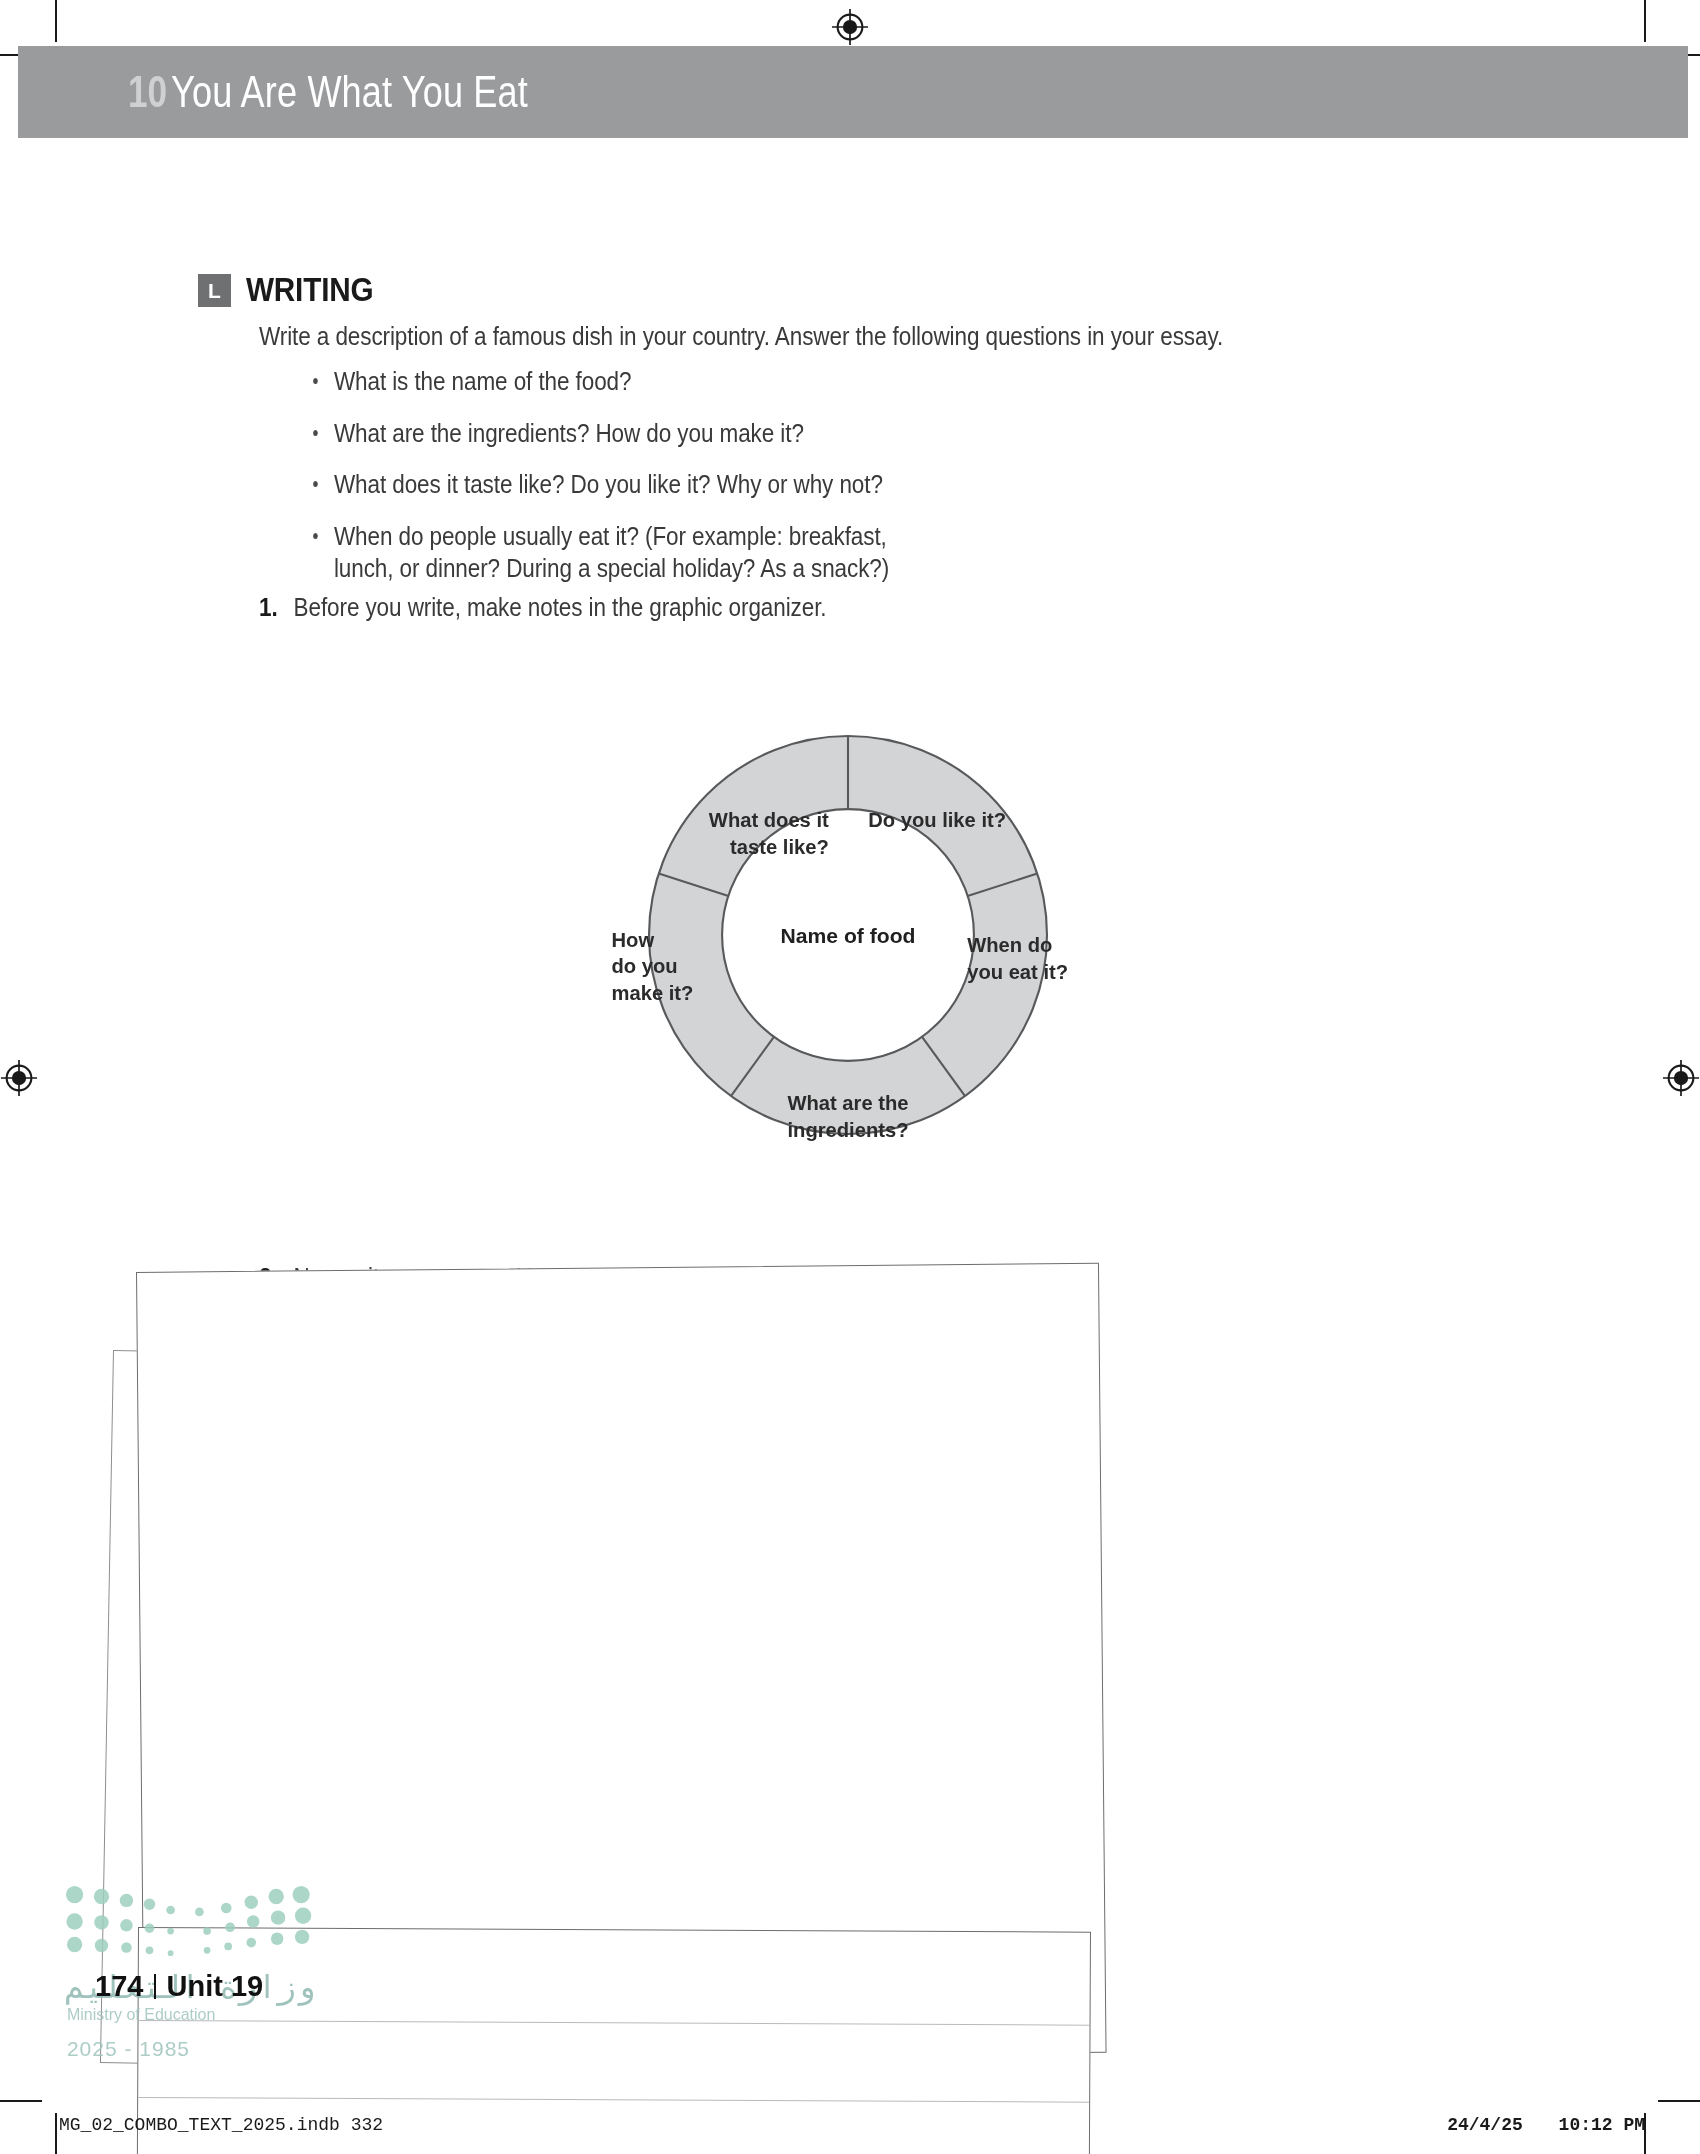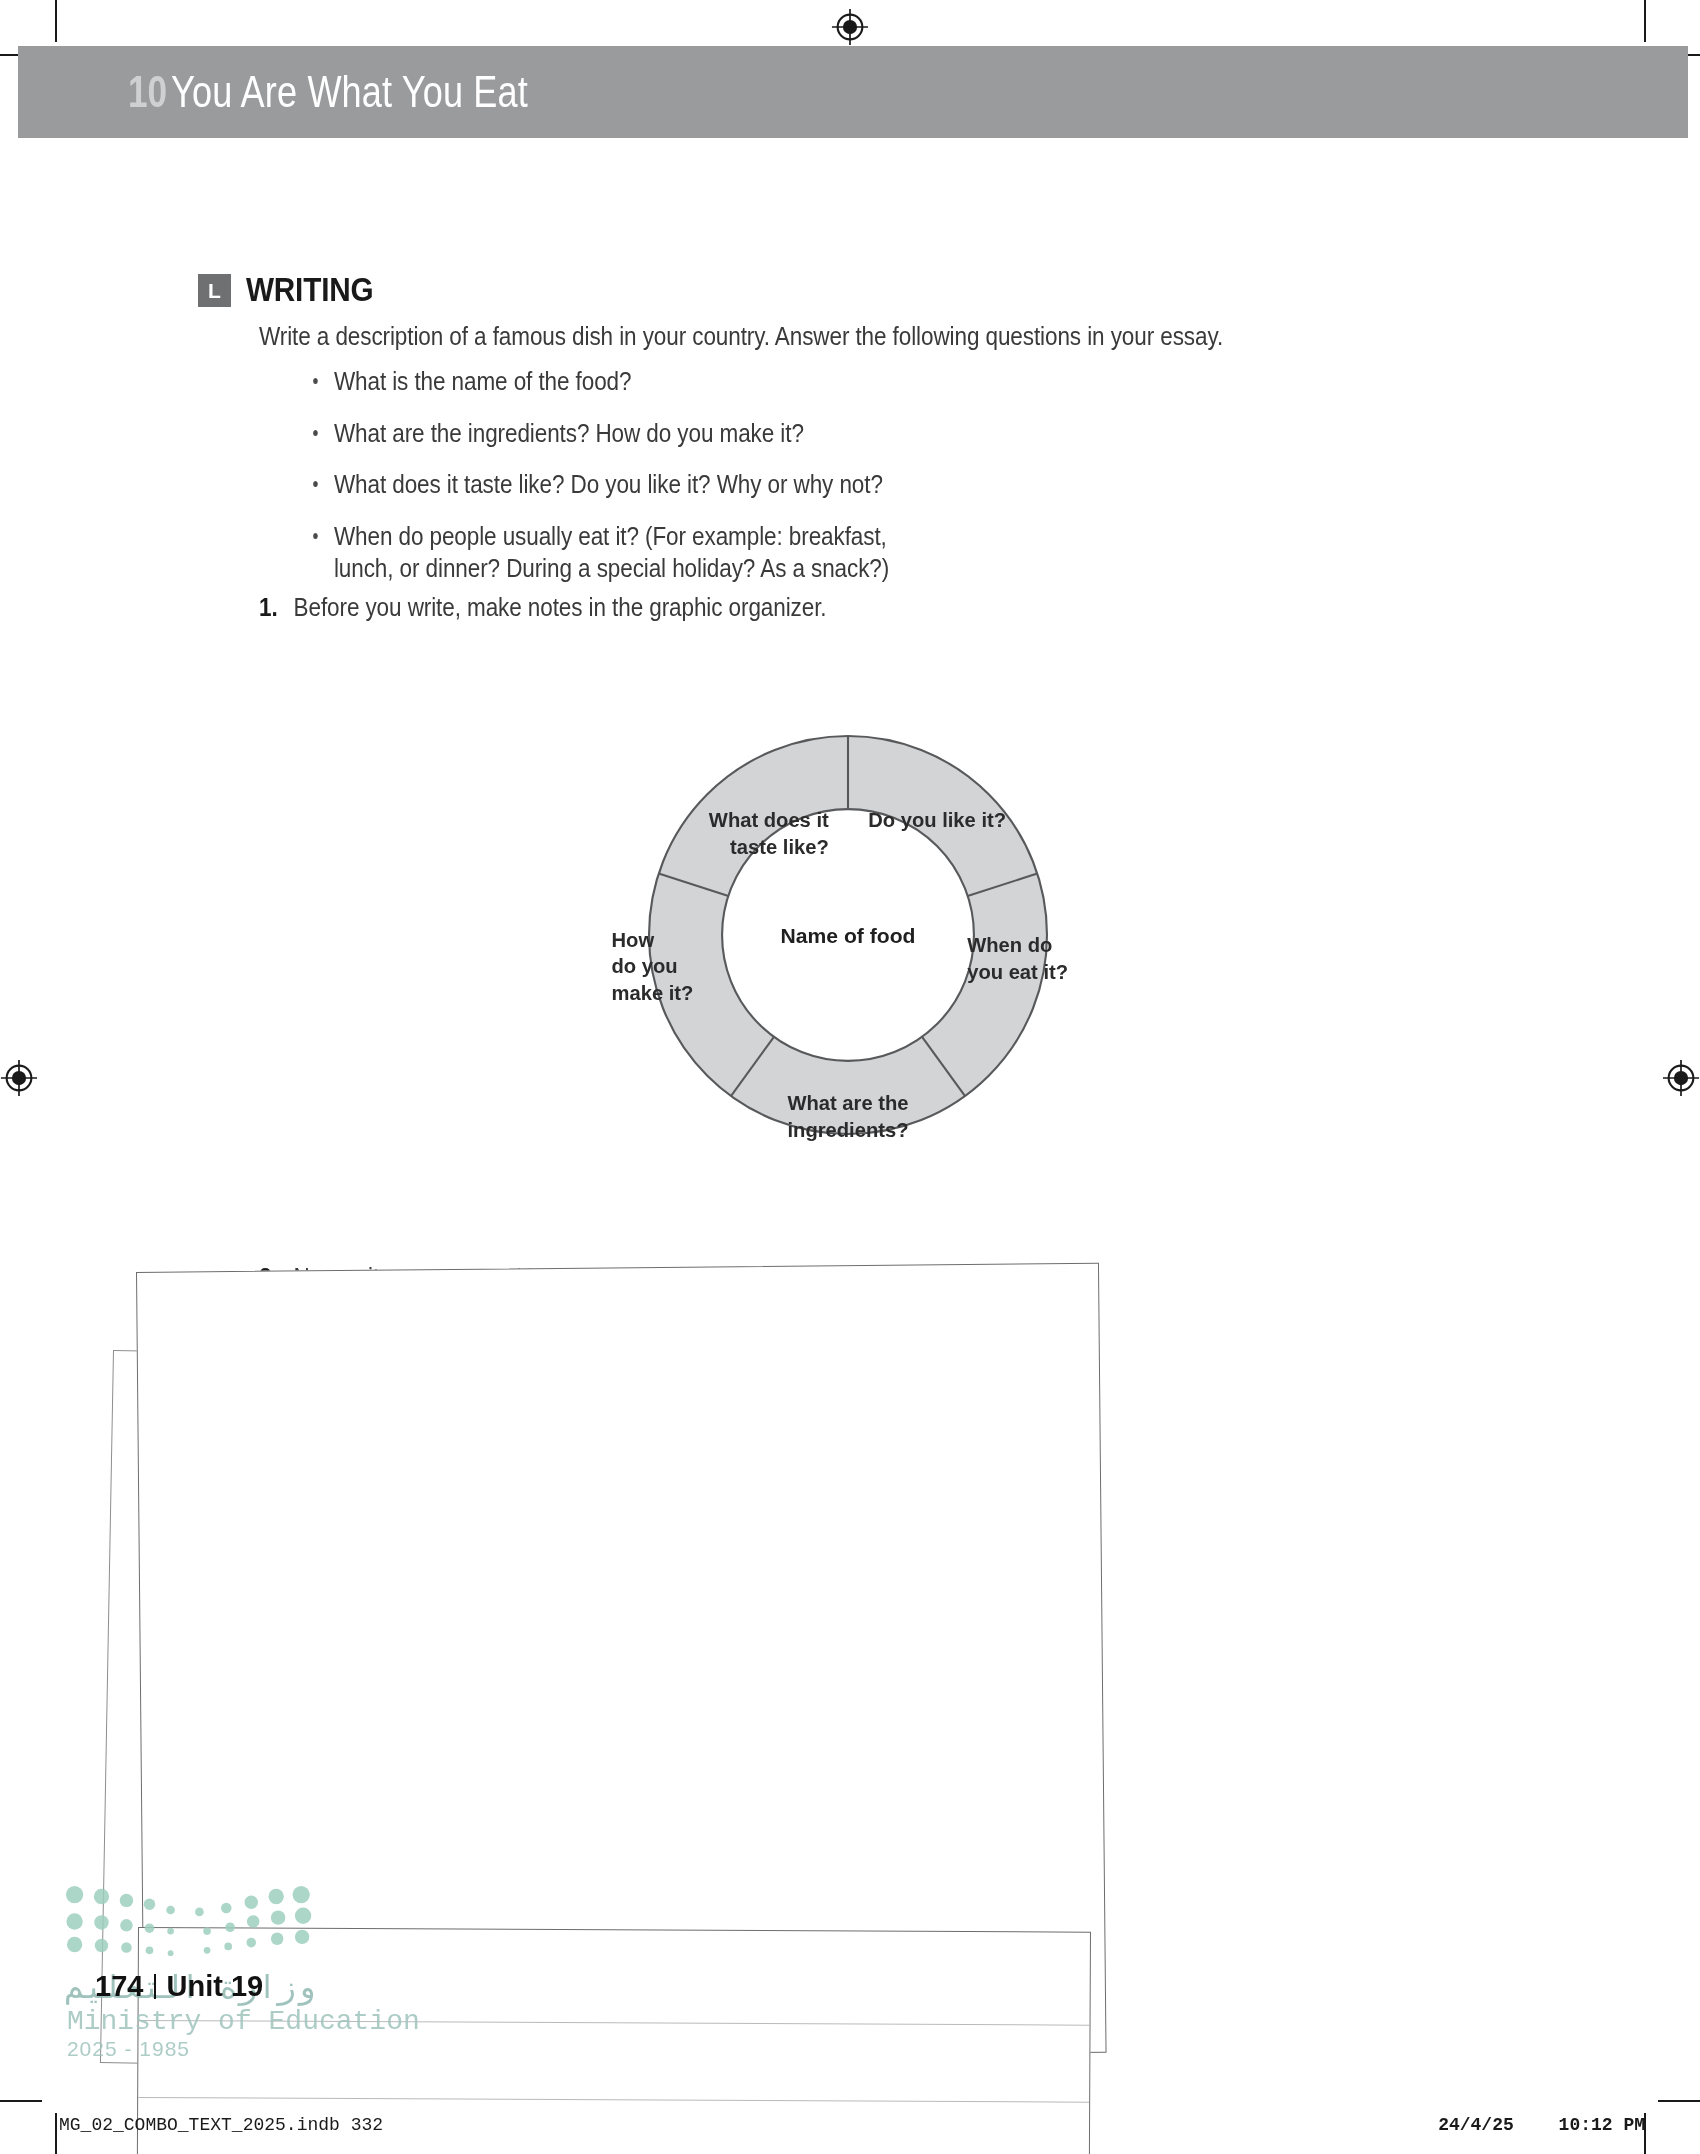--- a/index.html
+++ b/index.html
@@ -117,38 +117,38 @@
 
   
   .moe{position:absolute;left:65px;top:1883px;width:288px;height:183px;
        opacity:.85;}
   .moe-dots{position:absolute;left:0;top:0;width:288px;height:77px;}
   .moe-ar{
     position:absolute;left:0;top:85px;font-size:32px;color:#8fb9b1;
     font-family:Liberation Mono, monospace;direction:rtl;white-space:nowrap;
     letter-spacing:1px;
   }
-  .moe-en{position:absolute;left:1.9px;top:123px;font-size:28px;color:#9fc4bd;
-    font-family:Liberation Mono, monospace;white-space:nowrap;}
+  .moe-en{position:absolute;left:1.9px;top:123px;font-size:16px;color:#9fc4bd;
+    font-family:Liberation Sans, sans-serif;white-space:nowrap;}
   .moe-yr{position:absolute;left:1.9px;top:154px;font-size:21px;color:#9fc4bd;
     font-family:"Liberation Sans",sans-serif;letter-spacing:1px;white-space:nowrap;}
 
   
   .pg-foot{position:absolute;left:95px;top:1970px;display:flex;align-items:baseline;gap:10.6px;
            font-size:29px;font-weight:700;color:#111111;
            font-family:"Liberation Sans",sans-serif;}
   .pg-sep{display:inline-block;width:1.9px;height:25px;background:#111;
           position:relative;top:2.9px;}
 
   
   .print-foot{position:absolute;top:2115px;font-size:18px;color:#1a1a1a;
               font-family:Liberation Mono, monospace;white-space:nowrap;}
   .pf-left{left:59px;}
   .pf-right{right:55px;font-weight:700;}
-  .pf-right span{margin-left:34px;}
+  .pf-right span{margin-left:25px;}
 </style>
 </head>
 <body>
 
 <div class="page">
 
   <div class="crop cm-tl-v"></div>
   <div class="crop cm-tl-h"></div>
   <div class="crop cm-tr-v"></div>
   <div class="crop cm-tr-h"></div>

